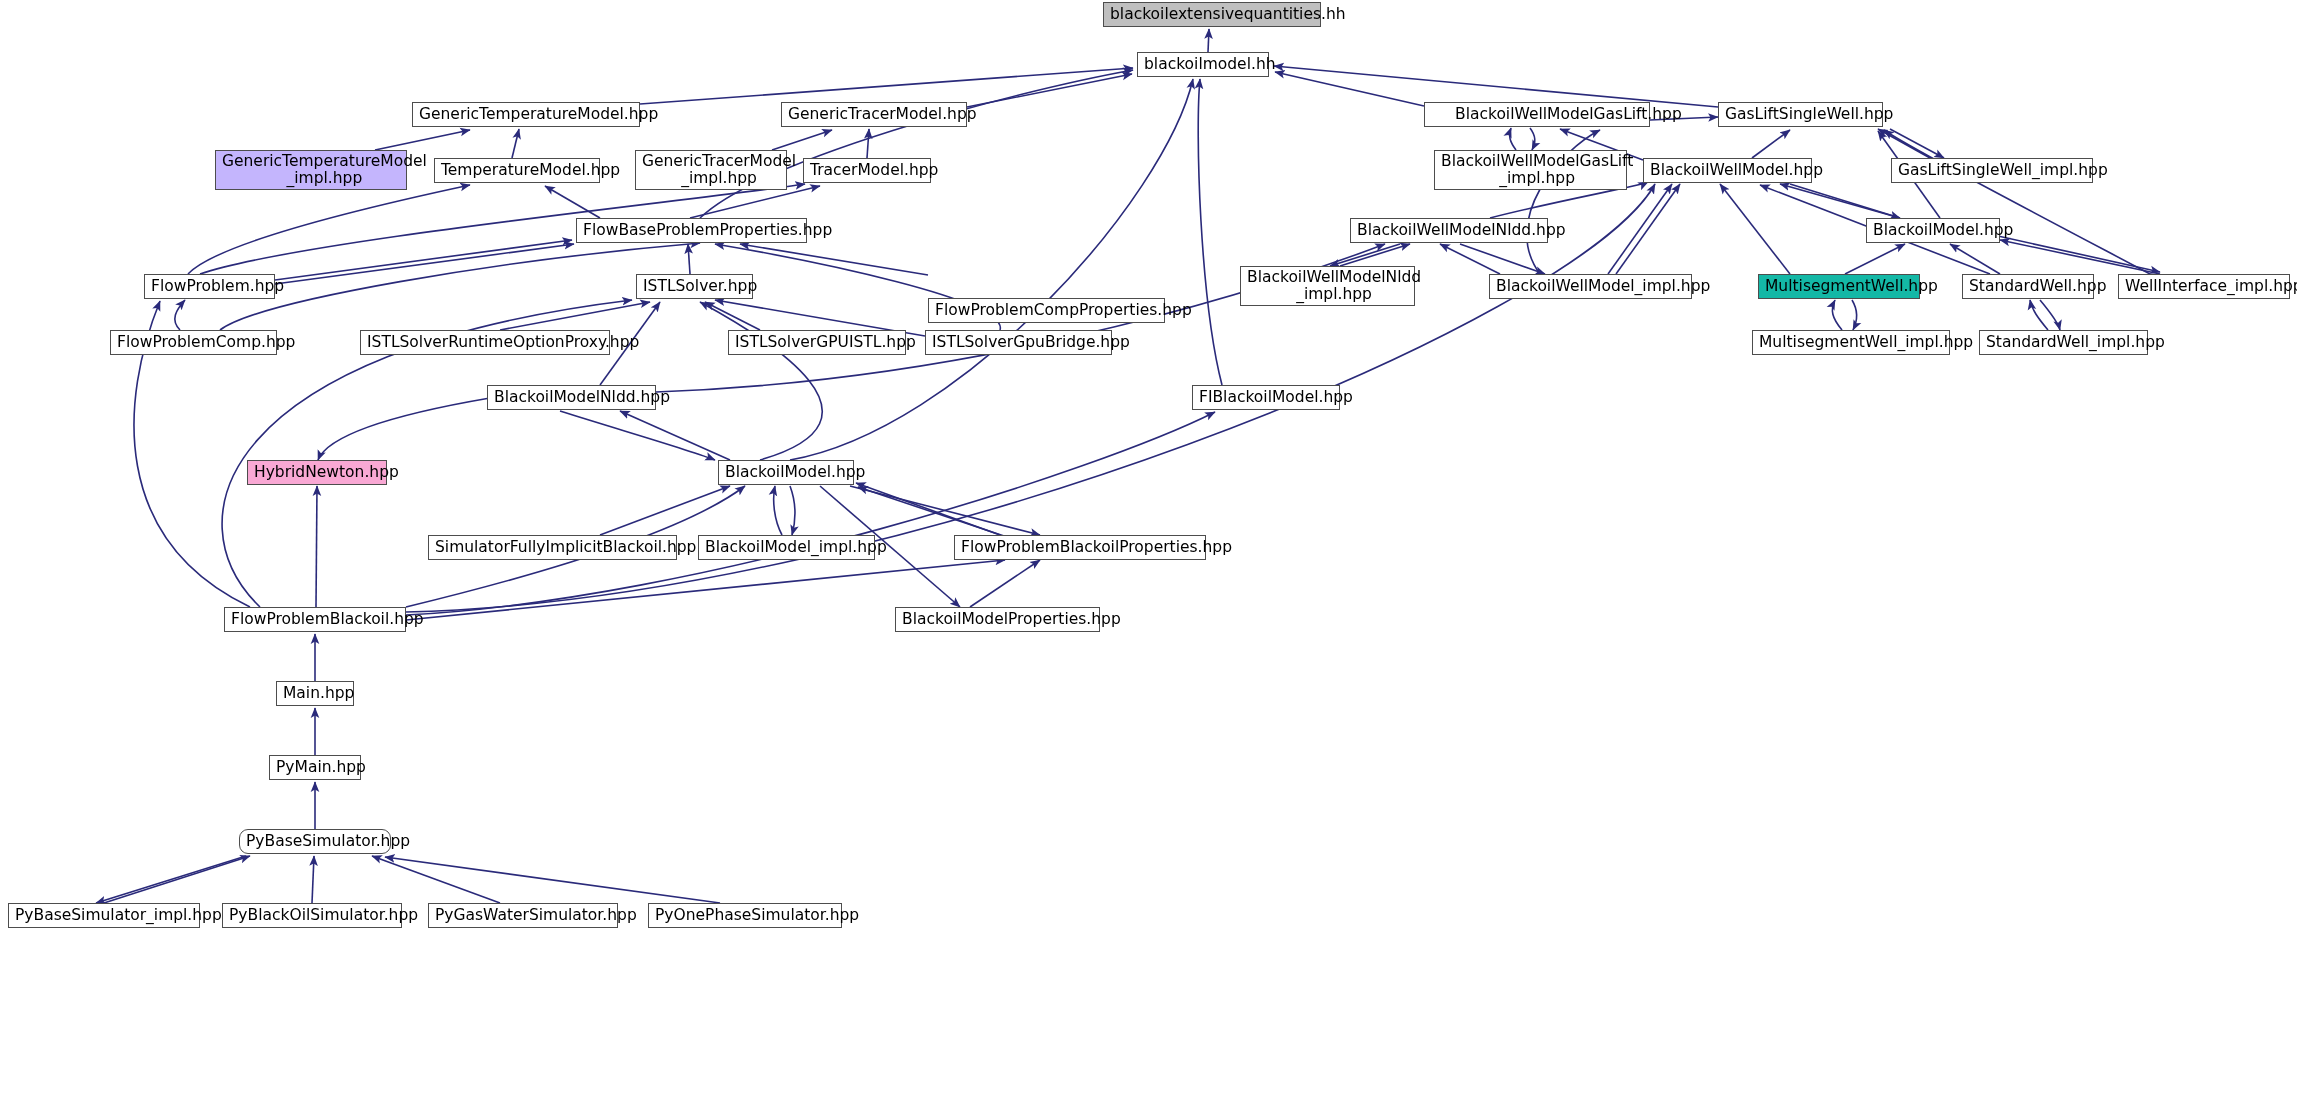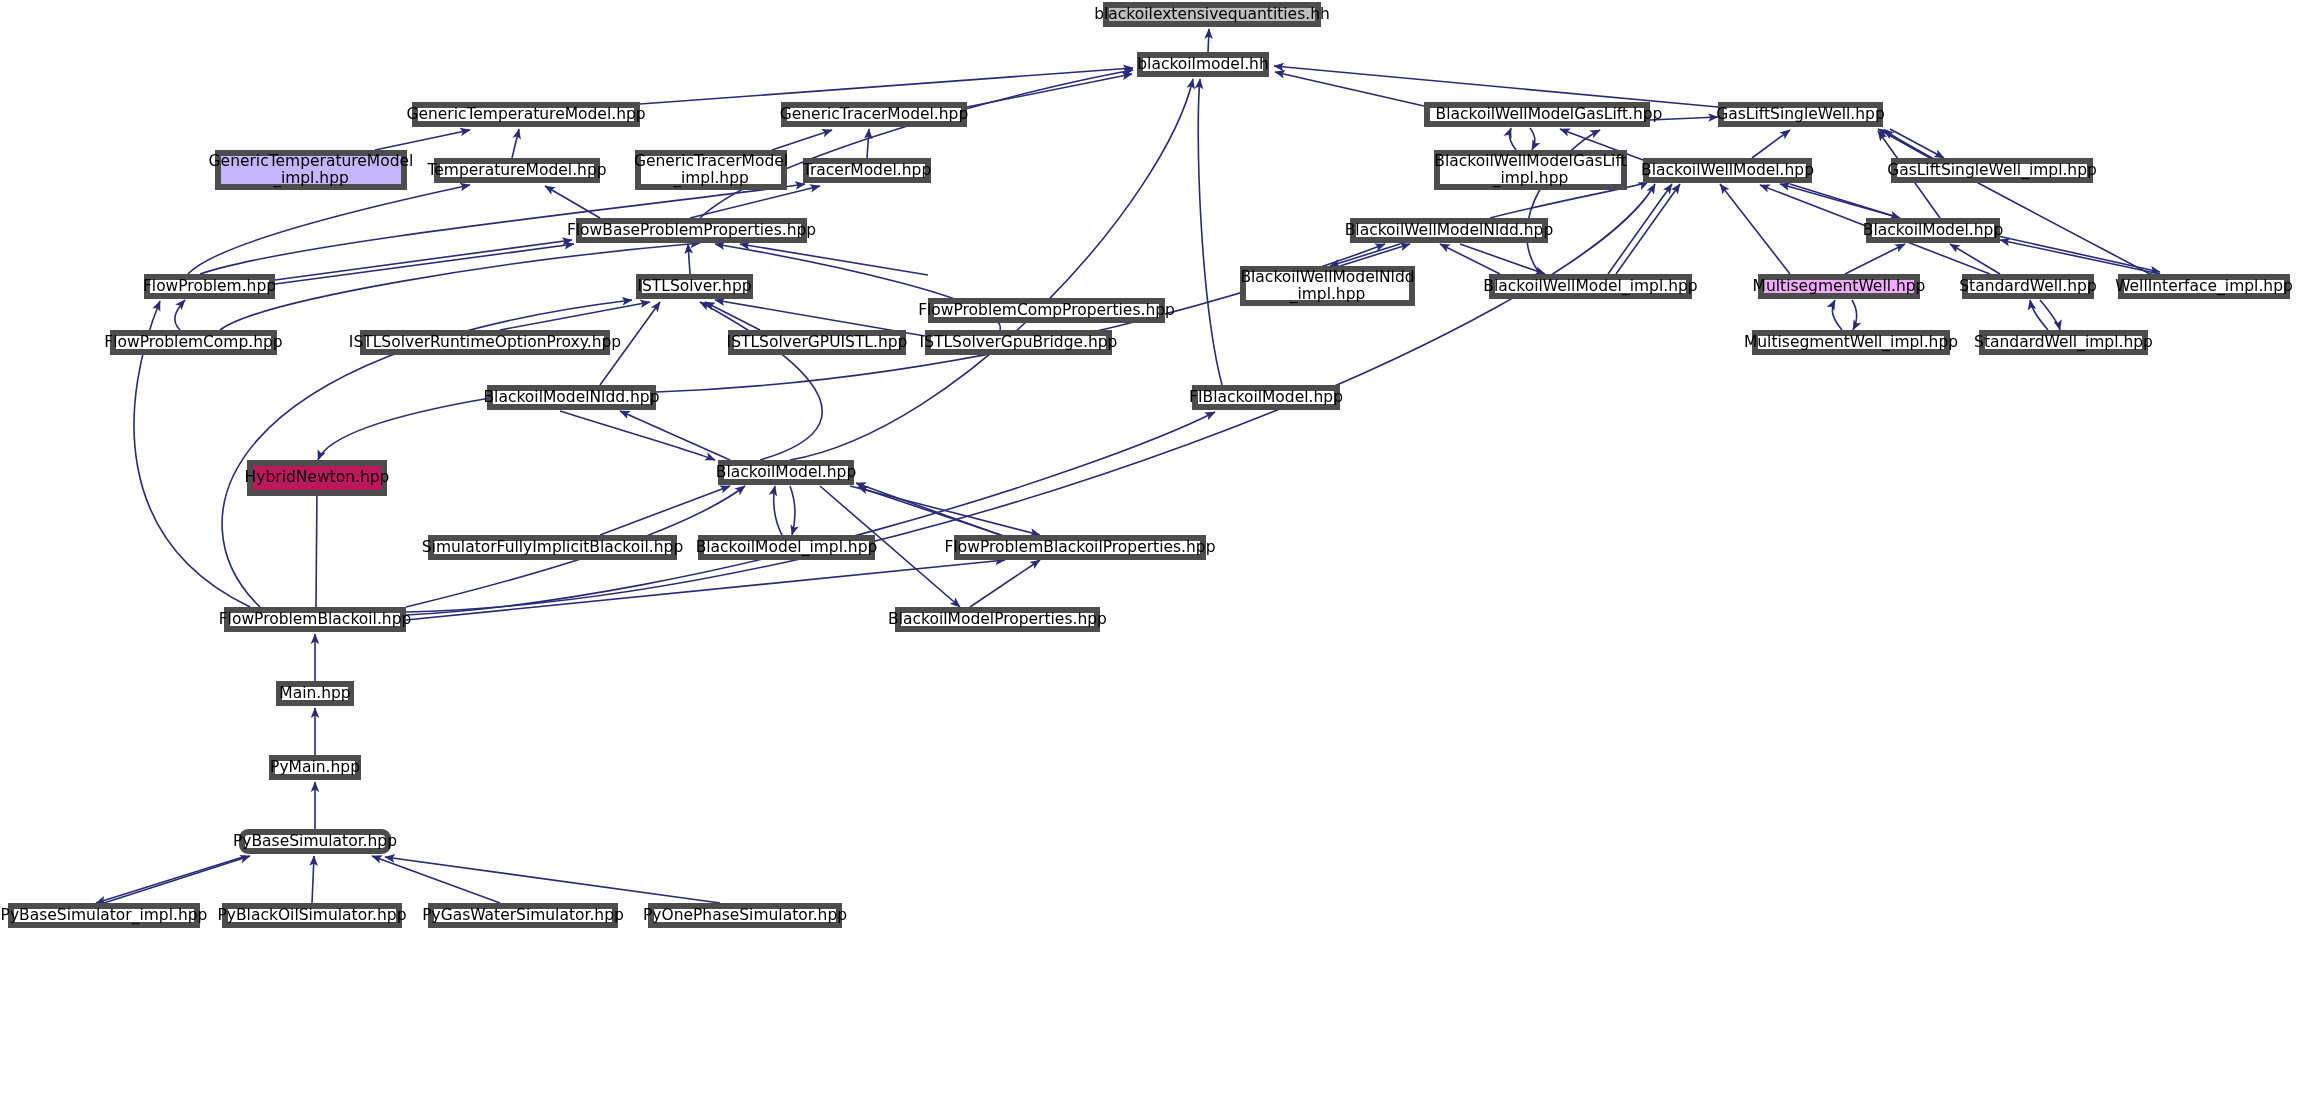--- a/index.html
+++ b/index.html
@@ -18,26 +18,25 @@
   #edge-layer {
     position: absolute;
     left: 0; top: 0;
     width: 2297px;
     height: 1112px;
     pointer-events: none;
   }
   .node {
     position: absolute;
     box-sizing: border-box;
-    border: 6px solid #1d4ed8;
+    border: 1px solid #1d4ed8;
     background: #ffffff;
     color: #000000;
     display: flex;
     align-items: center;
-    justify-content: center;
     text-align: center;
     line-height: 1.12;
     font-size: 15.5px;
     white-space: pre;
     letter-spacing: 0px;
     cursor: default;
   }
   .node.root {
     background: #bfbfbf;
   }
@@ -162,32 +161,32 @@
       <div class="node" style="left: 1891px; top: 158px; width: 202px; height: 25px; border-color: rgb(77, 77, 77); background: rgb(255, 255, 255); color: rgb(0, 0, 0);"><span class="lbl">GasLiftSingleWell_impl.hpp</span></div>
       <div class="node" style="left: 576px; top: 218px; width: 231px; height: 25px; border-color: rgb(77, 77, 77); background: rgb(255, 255, 255); color: rgb(0, 0, 0);"><span class="lbl">FlowBaseProblemProperties.hpp</span></div>
       <div class="node" style="left: 1350px; top: 218px; width: 198px; height: 25px; border-color: rgb(77, 77, 77); background: rgb(255, 255, 255); color: rgb(0, 0, 0);"><span class="lbl">BlackoilWellModelNldd.hpp</span></div>
       <div class="node" style="left: 1866px; top: 218px; width: 134px; height: 25px; border-color: rgb(77, 77, 77); background: rgb(255, 255, 255); color: rgb(0, 0, 0);"><span class="lbl">BlackoilModel.hpp</span></div>
       <div class="node" style="left: 144px; top: 274px; width: 131px; height: 25px; border-color: rgb(77, 77, 77); background: rgb(255, 255, 255); color: rgb(0, 0, 0);"><span class="lbl">FlowProblem.hpp</span></div>
       <div class="node" style="left: 636px; top: 274px; width: 117px; height: 25px; border-color: rgb(77, 77, 77); background: rgb(255, 255, 255); color: rgb(0, 0, 0);"><span class="lbl">ISTLSolver.hpp</span></div>
       <div class="node" style="left: 928px; top: 274px; width: 237px; height: 25px; border-color: rgb(77, 77, 77); background: rgb(255, 255, 255); color: rgb(0, 0, 0); margin-top: 24px;"><span class="lbl">FlowProblemCompProperties.hpp</span></div>
       <div class="node" style="left: 1240px; top: 266px; width: 175px; height: 40px; border-color: rgb(77, 77, 77); background: rgb(255, 255, 255); color: rgb(0, 0, 0);"><span class="lbl">BlackoilWellModelNldd
 _impl.hpp</span></div>
       <div class="node" style="left: 1489px; top: 274px; width: 203px; height: 25px; border-color: rgb(77, 77, 77); background: rgb(255, 255, 255); color: rgb(0, 0, 0);"><span class="lbl">BlackoilWellModel_impl.hpp</span></div>
-      <div class="node" style="left: 1758px; top: 274px; width: 162px; height: 25px; border-color: rgb(77, 77, 77); background: #f0abfc; color: rgb(0, 0, 0);"><span class="lbl">MultisegmentWell.hpp</span></div>
+      <div class="node" style="left: 1758px; top: 274px; width: 162px; height: 25px; border-color: rgb(77, 77, 77); background: #14b8a6; color: rgb(0, 0, 0);"><span class="lbl">MultisegmentWell.hpp</span></div>
       <div class="node" style="left: 1962px; top: 274px; width: 132px; height: 25px; border-color: rgb(77, 77, 77); background: rgb(255, 255, 255); color: rgb(0, 0, 0);"><span class="lbl">StandardWell.hpp</span></div>
       <div class="node" style="left: 2118px; top: 274px; width: 172px; height: 25px; border-color: rgb(77, 77, 77); background: rgb(255, 255, 255); color: rgb(0, 0, 0);"><span class="lbl">WellInterface_impl.hpp</span></div>
       <div class="node" style="left: 110px; top: 330px; width: 167px; height: 25px; border-color: rgb(77, 77, 77); background: rgb(255, 255, 255); color: rgb(0, 0, 0);"><span class="lbl">FlowProblemComp.hpp</span></div>
       <div class="node" style="left: 360px; top: 330px; width: 250px; height: 25px; border-color: rgb(77, 77, 77); background: rgb(255, 255, 255); color: rgb(0, 0, 0);"><span class="lbl">ISTLSolverRuntimeOptionProxy.hpp</span></div>
       <div class="node" style="left: 728px; top: 330px; width: 178px; height: 25px; border-color: rgb(77, 77, 77); background: rgb(255, 255, 255); color: rgb(0, 0, 0);"><span class="lbl">ISTLSolverGPUISTL.hpp</span></div>
       <div class="node" style="left: 925px; top: 330px; width: 187px; height: 25px; border-color: rgb(77, 77, 77); background: rgb(255, 255, 255); color: rgb(0, 0, 0);"><span class="lbl">ISTLSolverGpuBridge.hpp</span></div>
       <div class="node" style="left: 1752px; top: 330px; width: 198px; height: 25px; border-color: rgb(77, 77, 77); background: rgb(255, 255, 255); color: rgb(0, 0, 0);"><span class="lbl">MultisegmentWell_impl.hpp</span></div>
       <div class="node" style="left: 1979px; top: 330px; width: 169px; height: 25px; border-color: rgb(77, 77, 77); background: rgb(255, 255, 255); color: rgb(0, 0, 0);"><span class="lbl">StandardWell_impl.hpp</span></div>
       <div class="node" style="left: 487px; top: 385px; width: 169px; height: 25px; border-color: rgb(77, 77, 77); background: rgb(255, 255, 255); color: rgb(0, 0, 0);"><span class="lbl">BlackoilModelNldd.hpp</span></div>
       <div class="node" style="left: 1192px; top: 385px; width: 148px; height: 25px; border-color: rgb(77, 77, 77); background: rgb(255, 255, 255); color: rgb(0, 0, 0);"><span class="lbl">FIBlackoilModel.hpp</span></div>
-      <div class="node" style="left: 247px; top: 460px; width: 140px; height: 36px; border-color: rgb(77, 77, 77); background: #be185d; color: rgb(0, 0, 0);"><span class="lbl">HybridNewton.hpp</span></div>
+      <div class="node" style="left: 247px; top: 460px; width: 140px; height: 25px; border-color: rgb(77, 77, 77); background: #f9a8d4; color: rgb(0, 0, 0);"><span class="lbl">HybridNewton.hpp</span></div>
       <div class="node" style="left: 718px; top: 460px; width: 136px; height: 25px; border-color: rgb(77, 77, 77); background: rgb(255, 255, 255); color: rgb(0, 0, 0);"><span class="lbl">BlackoilModel.hpp</span></div>
       <div class="node" style="left: 428px; top: 535px; width: 249px; height: 25px; border-color: rgb(77, 77, 77); background: rgb(255, 255, 255); color: rgb(0, 0, 0);"><span class="lbl">SimulatorFullyImplicitBlackoil.hpp</span></div>
       <div class="node" style="left: 698px; top: 535px; width: 177px; height: 25px; border-color: rgb(77, 77, 77); background: rgb(255, 255, 255); color: rgb(0, 0, 0);"><span class="lbl">BlackoilModel_impl.hpp</span></div>
       <div class="node" style="left: 954px; top: 535px; width: 252px; height: 25px; border-color: rgb(77, 77, 77); background: rgb(255, 255, 255); color: rgb(0, 0, 0);"><span class="lbl">FlowProblemBlackoilProperties.hpp</span></div>
       <div class="node" style="left: 895px; top: 607px; width: 205px; height: 25px; border-color: rgb(77, 77, 77); background: rgb(255, 255, 255); color: rgb(0, 0, 0);"><span class="lbl">BlackoilModelProperties.hpp</span></div>
       <div class="node" style="left: 224px; top: 607px; width: 182px; height: 25px; border-color: rgb(77, 77, 77); background: rgb(255, 255, 255); color: rgb(0, 0, 0);"><span class="lbl">FlowProblemBlackoil.hpp</span></div>
       <div class="node" style="left: 276px; top: 681px; width: 78px; height: 25px; border-color: rgb(77, 77, 77); background: rgb(255, 255, 255); color: rgb(0, 0, 0);"><span class="lbl">Main.hpp</span></div>
       <div class="node" style="left: 269px; top: 755px; width: 92px; height: 25px; border-color: rgb(77, 77, 77); background: rgb(255, 255, 255); color: rgb(0, 0, 0);"><span class="lbl">PyMain.hpp</span></div>
       <div class="node" style="left: 239px; top: 829px; width: 152px; height: 25px; border-color: rgb(77, 77, 77); background: rgb(255, 255, 255); color: rgb(0, 0, 0); border-radius: 9px;"><span class="lbl">PyBaseSimulator.hpp</span></div>
       <div class="node" style="left: 8px; top: 903px; width: 192px; height: 25px; border-color: rgb(77, 77, 77); background: rgb(255, 255, 255); color: rgb(0, 0, 0);"><span class="lbl">PyBaseSimulator_impl.hpp</span></div>

